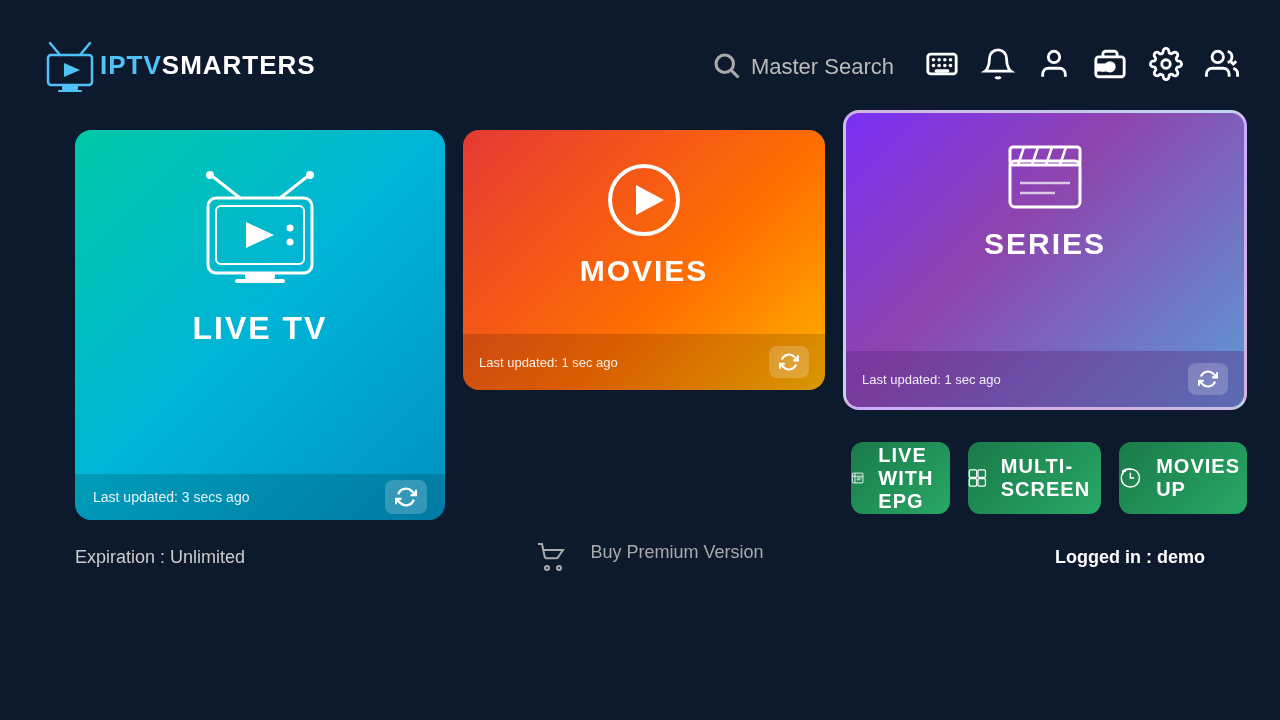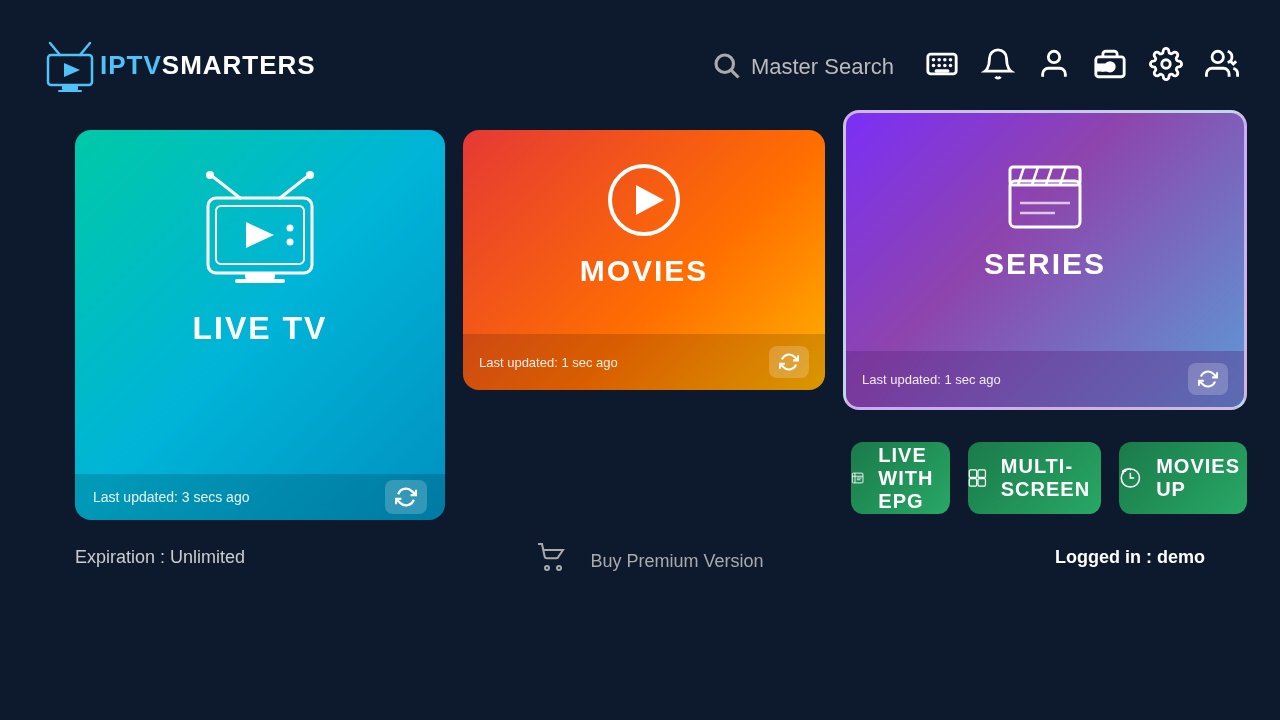--- a/index.html
+++ b/index.html
@@ -185,21 +185,21 @@
     
     .card-series {
       flex: 1.1;
       height: 300px;
       border-radius: 16px;
       background: linear-gradient(135deg, #7b2ff7 0%, #8e44ad 40%, #5b9bd5 100%);
       display: flex;
       flex-direction: column;
       align-items: center;
       justify-content: flex-start;
-      padding-top: 40px;
+      padding-top: 20px;
       position: relative;
       cursor: pointer;
       border: 3px solid rgba(255,255,255,0.6);
       margin-top: -20px;
     }
     .card-series .card-title {
       font-size: 30px;
       font-weight: bold;
       color: white;
       margin-top: 14px;
@@ -249,21 +249,21 @@
       align-items: center;
       justify-content: space-between;
       padding: 22px 75px 0;
     }
     .footer-left {
       font-size: 18px;
       color: #ccc;
     }
     .footer-center {
       display: flex;
-      align-items: flex-end;
+      align-items: flex-start;
       gap: 24px;
       font-size: 18px;
       color: #aaa;
       cursor: pointer;
     }
     .footer-right {
       font-size: 18px;
       color: #ccc;
     }
     .footer-right span {

